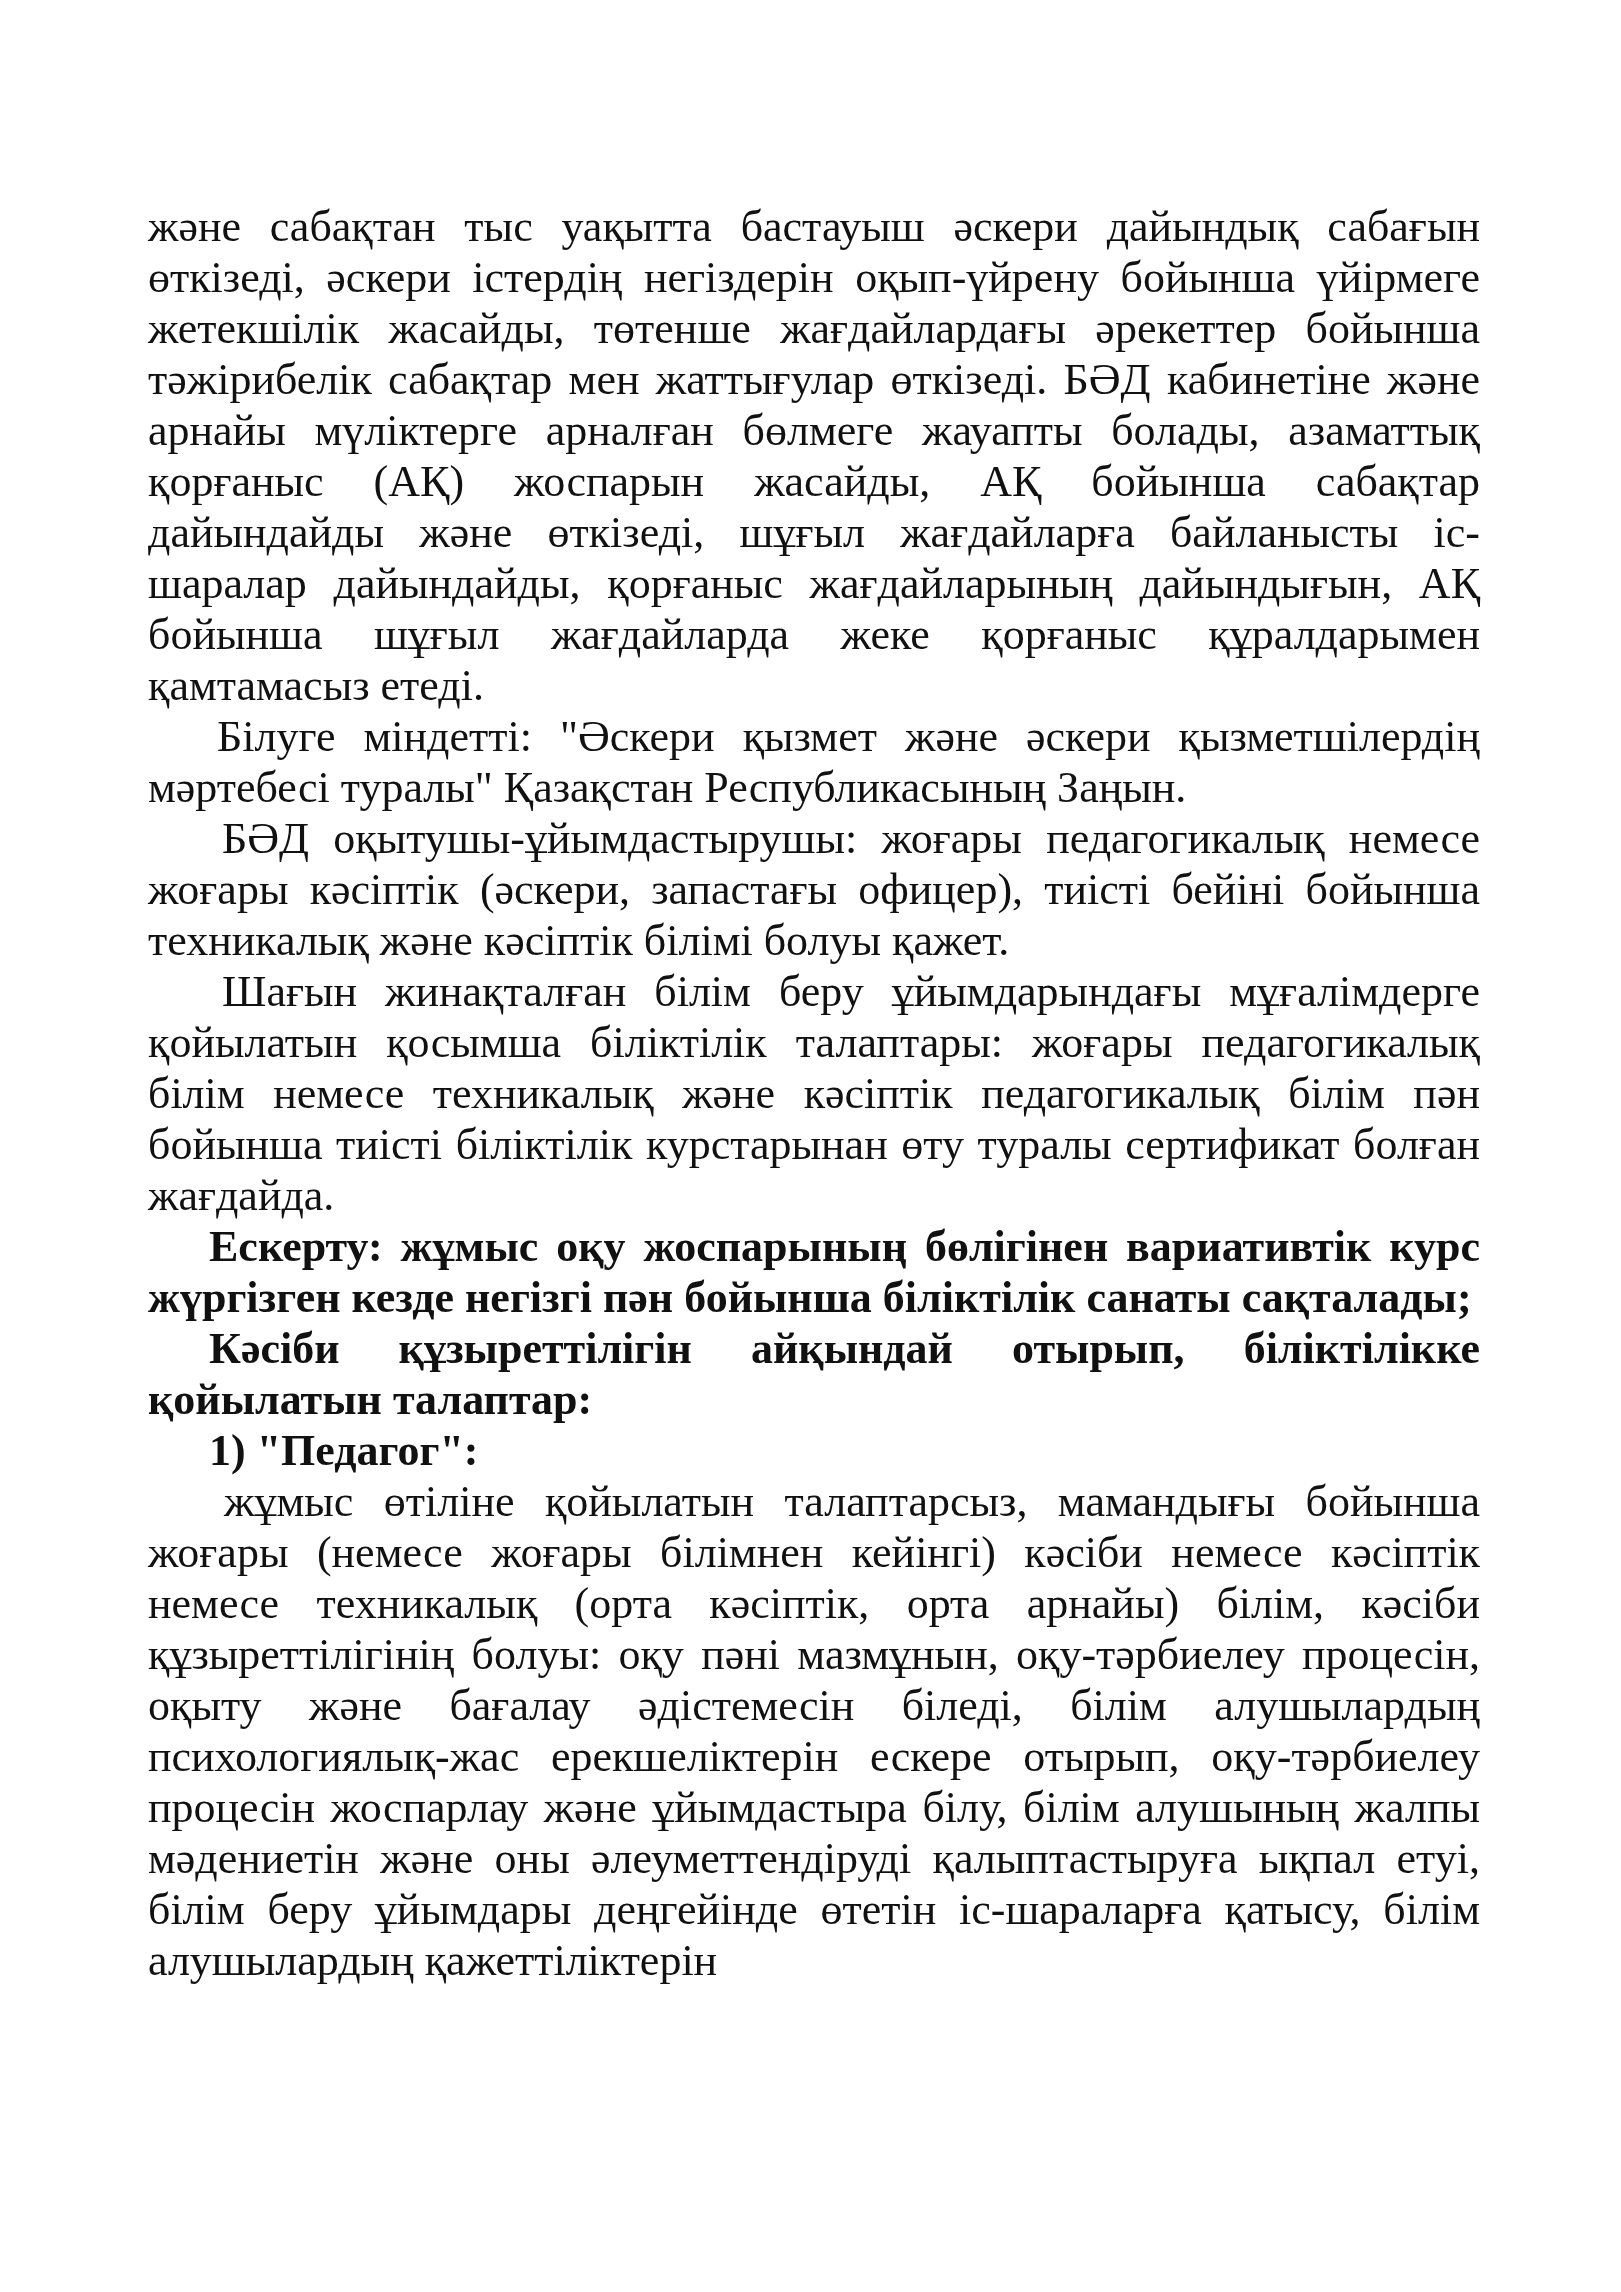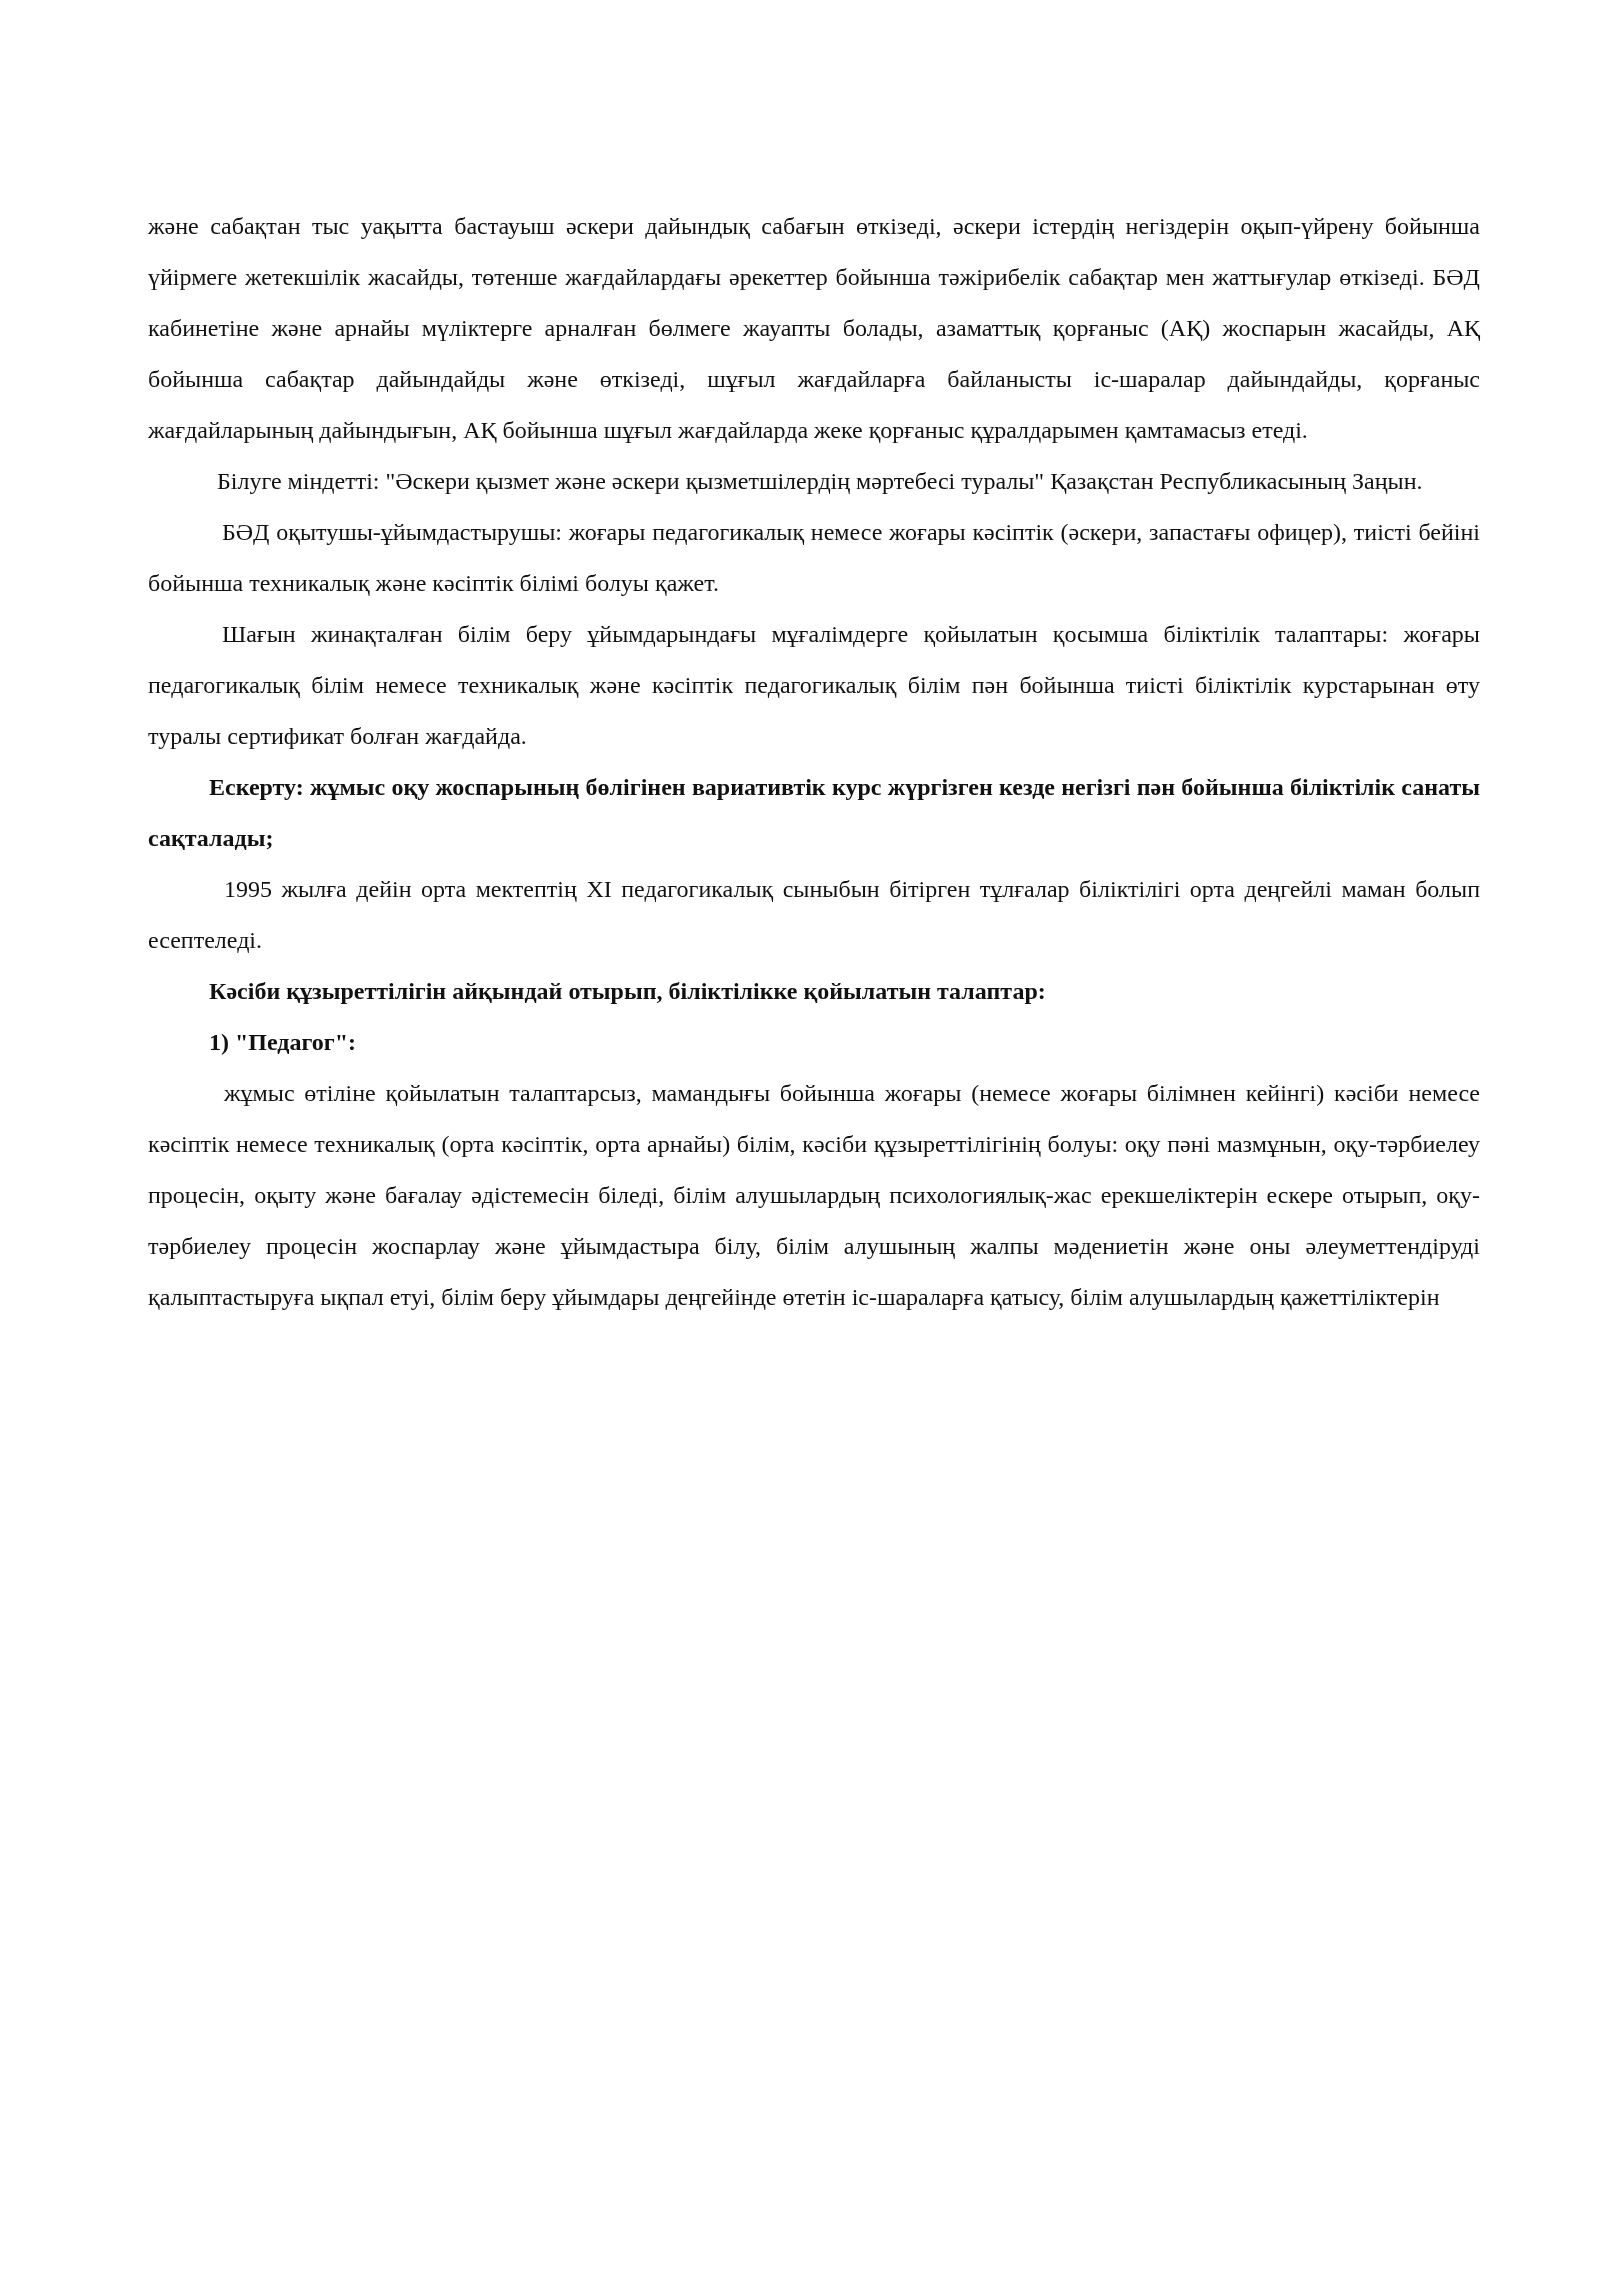--- a/index.html
+++ b/index.html
@@ -12,21 +12,21 @@
     height: 2293px;
     position: relative;
     overflow: hidden;
   }
   .page {
     position: absolute;
     left: 148px;
     top: 201px;
     width: 1332px;
     font-family: "Liberation Serif", "DejaVu Serif", serif;
-    font-size: 24px;
+    font-size: 44px;
     line-height: 51px;
     color: #111111;
   }
   .para {
     margin: 0;
     padding: 0;
     text-align: justify;
     text-align-last: left;
     hyphens: none;
   }
@@ -39,18 +39,17 @@
 </style>
 </head>
 <body>
 
 <div class="page">
   <p class="para indent-n">және сабақтан тыс уақытта бастауыш әскери дайындық сабағын өткізеді, әскери істердің негіздерін оқып-үйрену бойынша үйірмеге жетекшілік жасайды, төтенше жағдайлардағы әрекеттер бойынша тәжірибелік сабақтар мен жаттығулар өткізеді. БӘД кабинетіне және арнайы мүліктерге арналған бөлмеге жауапты болады, азаматтық қорғаныс (АҚ) жоспарын жасайды, АҚ бойынша сабақтар дайындайды және өткізеді, шұғыл жағдайларға байланысты іс-шаралар дайындайды, қорғаныс жағдайларының дайындығын, АҚ бойынша шұғыл жағдайларда жеке қорғаныс құралдарымен қамтамасыз етеді.</p>
   <p class="para indent-a">Білуге міндетті: "Әскери қызмет және әскери қызметшілердің мәртебесі туралы" Қазақстан Республикасының Заңын.</p>
   <p class="para indent-b">БӘД оқытушы-ұйымдастырушы: жоғары педагогикалық немесе жоғары кәсіптік (әскери, запастағы офицер), тиісті бейіні бойынша техникалық және кәсіптік білімі болуы қажет.</p>
   <p class="para indent-b">Шағын жинақталған білім беру ұйымдарындағы мұғалімдерге қойылатын қосымша біліктілік талаптары: жоғары педагогикалық білім немесе техникалық және кәсіптік педагогикалық білім пән бойынша тиісті біліктілік курстарынан өту туралы сертификат болған жағдайда.</p>
   <p class="para indent-c">Ескерту: жұмыс оқу жоспарының бөлігінен вариативтік курс жүргізген кезде негізгі пән бойынша біліктілік санаты сақталады;</p>
-  <p class="para indent-d">1995 жылға дейін орта мектептің XI педагогикалық сыныбын бітірген тұлғалар біліктілігі орта деңгейлі маман болып есептеледі.</p>
   <p class="para indent-c">Кәсіби құзыреттілігін айқындай отырып, біліктілікке қойылатын талаптар:</p>
   <p class="para indent-c">1) "Педагог":</p>
   <p class="para indent-d">жұмыс өтіліне қойылатын талаптарсыз, мамандығы бойынша жоғары (немесе жоғары білімнен кейінгі) кәсіби немесе кәсіптік немесе техникалық (орта кәсіптік, орта арнайы) білім, кәсіби құзыреттілігінің болуы: оқу пәні мазмұнын, оқу-тәрбиелеу процесін, оқыту және бағалау әдістемесін біледі, білім алушылардың психологиялық-жас ерекшеліктерін ескере отырып, оқу-тәрбиелеу процесін жоспарлау және ұйымдастыра білу, білім алушының жалпы мәдениетін және оны әлеуметтендіруді қалыптастыруға ықпал етуі, білім беру ұйымдары деңгейінде өтетін іс-шараларға қатысу, білім алушылардың қажеттіліктерін</p>
 </div>
 
 
 </body></html>

